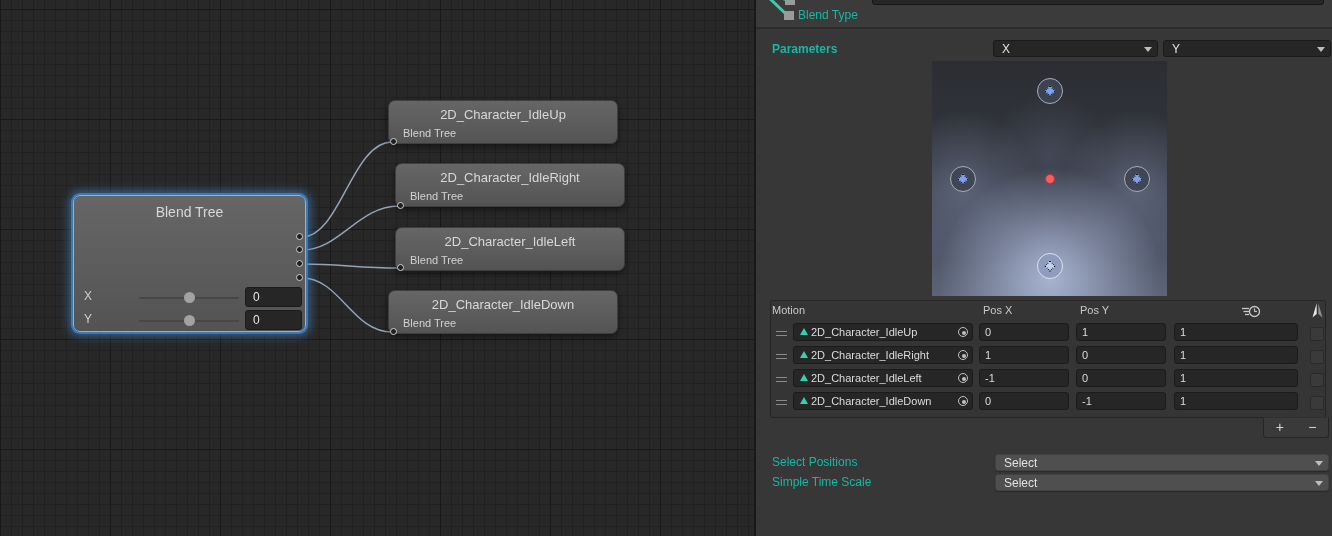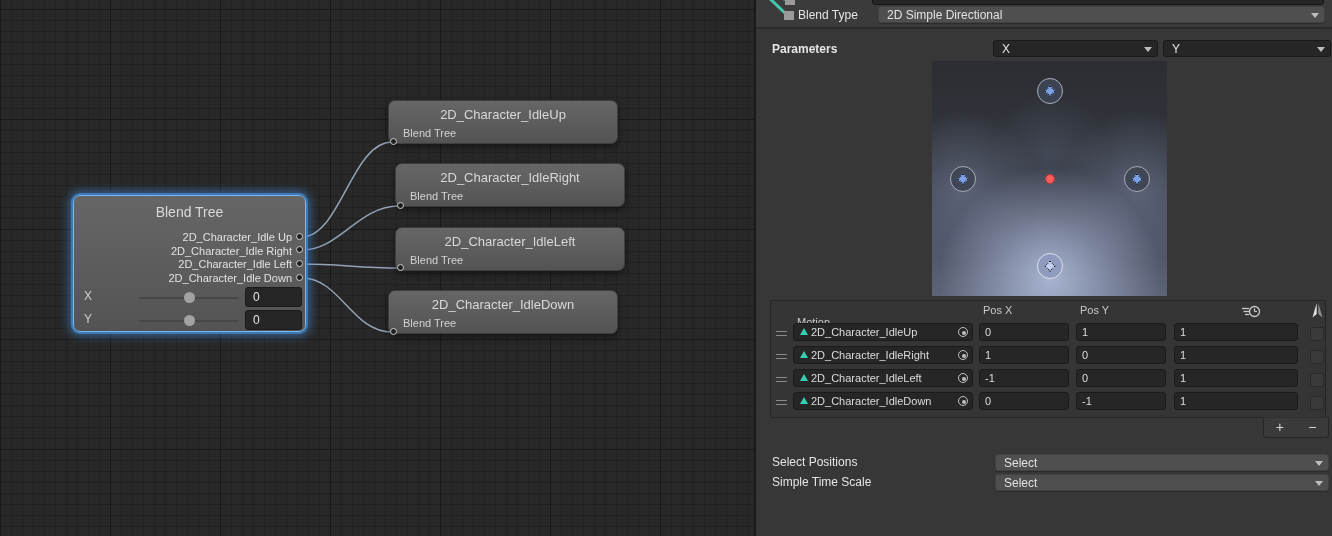--- a/index.html
+++ b/index.html
@@ -63,21 +63,21 @@
   #divider { position:absolute; left:754px; top:0; width:2px; height:536px; background:#191919; }
 
   
   #inspector { position:absolute; left:756px; top:0; width:576px; height:536px; background:#373737; overflow:hidden; }
   #insp-header { position:absolute; left:0; top:0; width:576px; height:29px; background:#3b3b3b; border-bottom:2px solid #2b2b2b; }
   #asset-icon { position:absolute; left:3px; top:-6px; }
   #name-field-sliver {
     position:absolute; left:116px; top:-3px; width:452px; height:8px;
     background:#262626; border:1px solid #151515; border-radius:0 0 3px 3px;
   }
-  .label { position:absolute; font-size:12px; color:#e5e5e5; white-space:nowrap; }
+  .label { position:absolute; font-size:12px; color:#14b8a6; white-space:nowrap; }
 
   .dropdown {
     position:absolute; height:17px; border-radius:3px;
     font-size:12px; color:#e2e2e2; line-height:16px; padding-left:8px; white-space:nowrap; overflow:hidden;
   }
   .dd-light { background:#4f4f4f; border:1px solid #424242; box-shadow:0 1px 1px rgba(0,0,0,0.25); }
   .dd-dark  { background:#262626; border:1px solid #1a1a1a; }
   .dd-arrow {
     position:absolute; right:5px; top:6px; width:0; height:0;
     border-left:4px solid transparent; border-right:4px solid transparent;
@@ -162,26 +162,20 @@
 
     <svg id="wires" viewBox="0 0 754 536">
       <path d="M302,237 C340,237 352,142 392,142" stroke="#93a2b5" stroke-width="1.5" fill="none"></path>
       <path d="M302,250 C340,250 358,206 399,206" stroke="#93a2b5" stroke-width="1.5" fill="none"></path>
       <path d="M302,264 C340,264 358,268 399,268" stroke="#93a2b5" stroke-width="1.5" fill="none"></path>
       <path d="M302,278 C340,278 352,332 392,332" stroke="#93a2b5" stroke-width="1.5" fill="none"></path>
     </svg>
 
     <div class="node" id="bt-node">
       <div class="title">Blend Tree</div>
-      <div class="out-labels">
-        <div>2D_Character_Idle Up</div>
-        <div>2D_Character_Idle Right</div>
-        <div>2D_Character_Idle Left</div>
-        <div>2D_Character_Idle Down</div>
-      </div>
       <div class="param-row" style="top:91px;">
         <span class="p-label">X</span>
         <span class="slider-track"></span>
         <span class="slider-knob"></span>
         <span class="num-field">0</span>
       </div>
       <div class="param-row" style="top:114px;">
         <span class="p-label">Y</span>
         <span class="slider-track"></span>
         <span class="slider-knob"></span>
@@ -223,24 +217,20 @@
     <div id="insp-header">
       <svg id="asset-icon" width="40" height="28" viewBox="0 0 40 28">
         <rect x="4" y="0" width="9" height="5" fill="#9a9a9a"></rect>
         <path d="M6,0 L27,20" stroke="#43c8b0" stroke-width="3" fill="none"></path>
         <path d="M6,0 L27,6" stroke="#43c8b0" stroke-width="2" fill="none"></path>
         <rect x="26" y="2" width="10" height="9" fill="#9a9a9a"></rect>
         <rect x="25" y="17" width="10" height="9" fill="#9a9a9a"></rect>
       </svg>
       <div id="name-field-sliver"></div>
       <span class="label" style="left:42px; top:8px;">Blend Type</span>
-      <div class="dropdown dd-light" style="left:122px; top:6px; width:447px;">
-        <span>2D Simple Directional</span>
-        <span class="dd-arrow"></span>
-      </div>
     </div>
 
     <span class="label" style="left:16px; top:42px;font-weight:bold;">Parameters</span>
     <div class="dropdown dd-dark" style="left:237px; top:40px; width:165px;">
       <span>X</span>
       <span class="dd-arrow"></span>
     </div>
     <div class="dropdown dd-dark" style="left:407px; top:40px; width:168px;">
       <span>Y</span>
       <span class="dd-arrow"></span>
@@ -256,21 +246,21 @@
       <div class="bs-marker" style="left:192px; top:105px;">
           <span class="diamond"></span>
         </div>
       <div class="bs-marker active" style="left:105px; top:192px;">
           <span class="diamond"></span>
         </div>
       <div id="bs-sample"></div>
     </div>
 
     <div id="motion-table">
-      <span class="mt-header" style="left:26px;margin-top:12px;">Motion</span>
+      <span class="mt-header" style="left:1px;">Motion</span>
       <span class="mt-header" style="left:212px;">Pos X</span>
       <span class="mt-header" style="left:309px;">Pos Y</span>
       <svg class="mt-header" style="left:470px; top:4px;" width="20" height="13" viewBox="0 0 20 13">
         <line x1="1" y1="3.5" x2="8" y2="3.5" stroke="#c8c8c8" stroke-width="1.3"></line>
         <line x1="2.5" y1="6.5" x2="8" y2="6.5" stroke="#c8c8c8" stroke-width="1.3"></line>
         <line x1="4" y1="9.5" x2="8" y2="9.5" stroke="#c8c8c8" stroke-width="1.3"></line>
         <circle cx="13.5" cy="6.5" r="5" stroke="#c8c8c8" stroke-width="1.3" fill="none"></circle>
         <line x1="13.5" y1="6.5" x2="13.5" y2="3.5" stroke="#c8c8c8" stroke-width="1.2"></line>
         <line x1="13.5" y1="6.5" x2="16" y2="6.5" stroke="#c8c8c8" stroke-width="1.2"></line>
       </svg>

